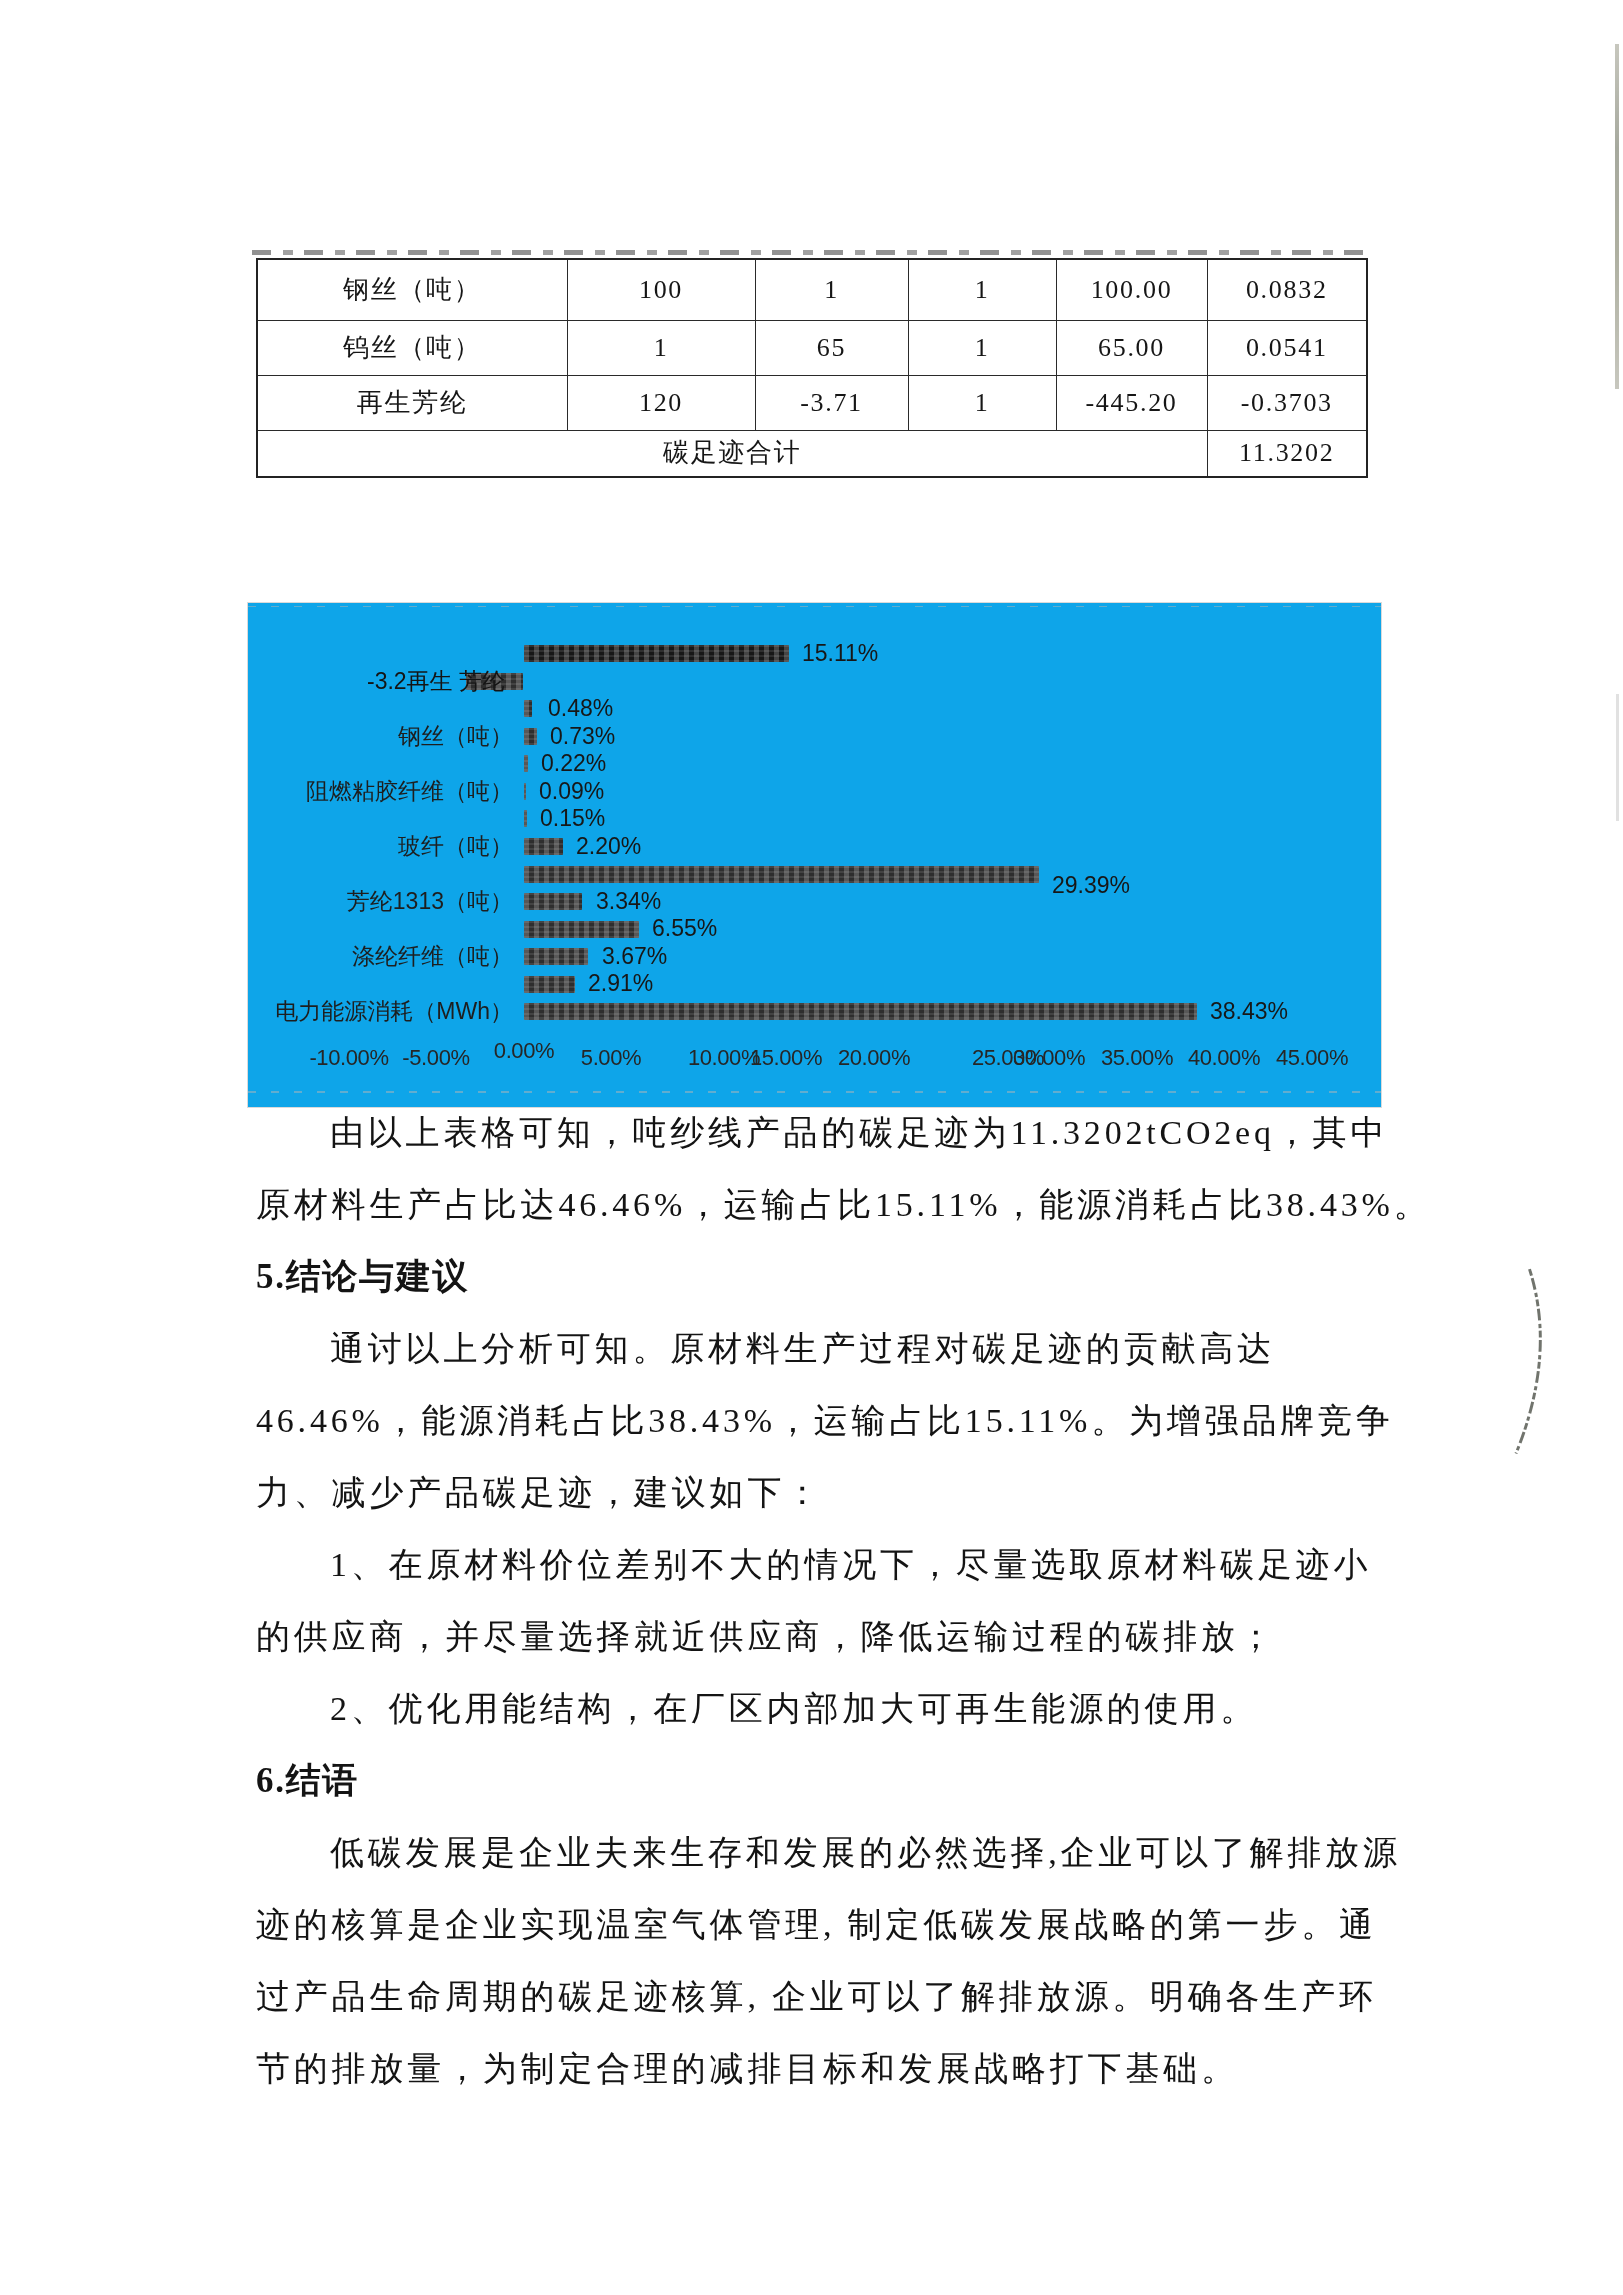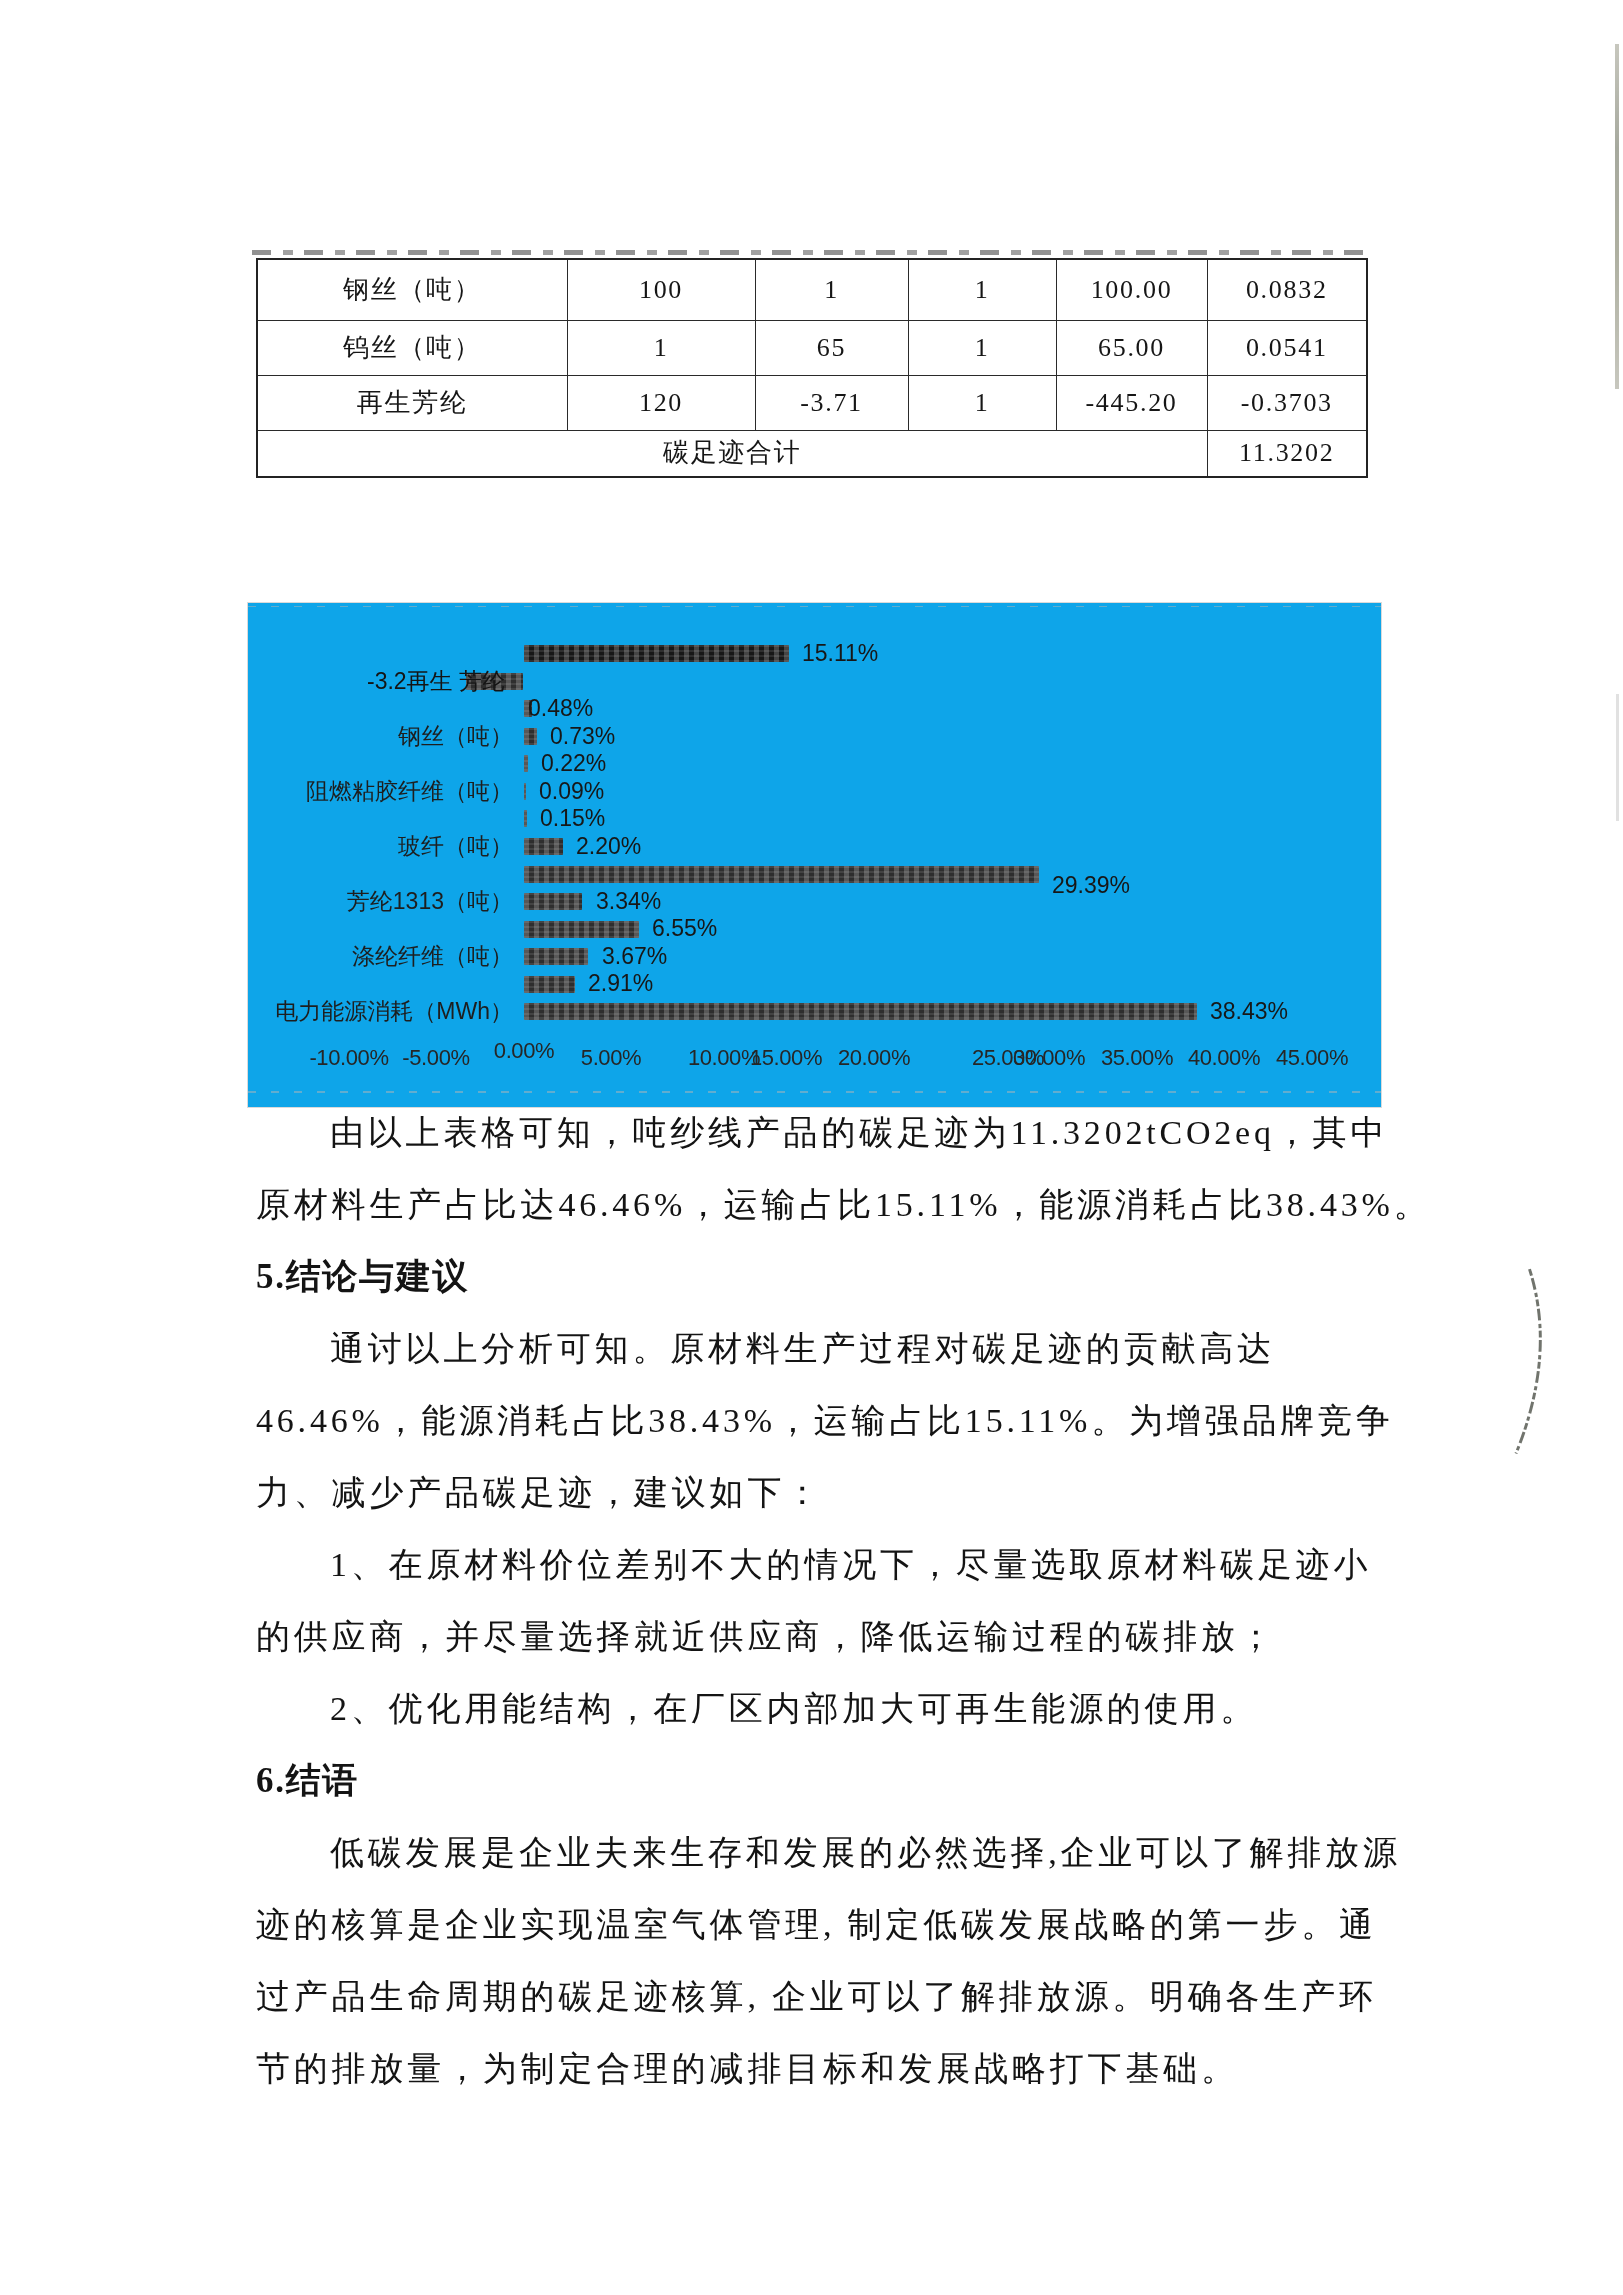--- a/index.html
+++ b/index.html
@@ -89,21 +89,21 @@
       </tr>
     </tbody>
   </table>
 
   <div class="chart" id="chart">
       <div class="bar bar-dark" style="top: 42px; width: 265px; height: 17px; left: 276px;"></div>
       <div class="val-label" style="left: 554px; top: 38px;">15.11%</div>
       <div class="bar" style="top: 70px; width: 57px; height: 17px; left: 218px;"></div>
       <div class="neg-label" style="right: 876px; top: 66px;">-3.2再生 芳纶</div>
       <div class="bar" style="top: 97px; width: 8.4px; height: 17px; left: 276px;"></div>
-      <div class="val-label" style="left: 280px; top: 93px;">0.48%</div>
+      <div class="val-label" style="left: 300px; top: 93px;">0.48%</div>
       <div class="bar" style="top: 125px; width: 12.8px; height: 17px; left: 276px;"></div>
       <div class="val-label" style="left: 302px; top: 121px;">0.73%</div>
       <div class="cat-label" style="right: 868px; top: 121px;">钢丝（吨）</div>
       <div class="bar" style="top: 152px; width: 3.9px; height: 17px; left: 276px;"></div>
       <div class="val-label" style="left: 293px; top: 148px;">0.22%</div>
       <div class="bar" style="top: 180px; width: 1.7px; height: 17px; left: 276px;"></div>
       <div class="val-label" style="left: 291px; top: 176px;">0.09%</div>
       <div class="cat-label" style="right: 868px; top: 176px;">阻燃粘胶纤维（吨）</div>
       <div class="bar" style="top: 207px; width: 2.6px; height: 17px; left: 276px;"></div>
       <div class="val-label" style="left: 292px; top: 203px;">0.15%</div>

